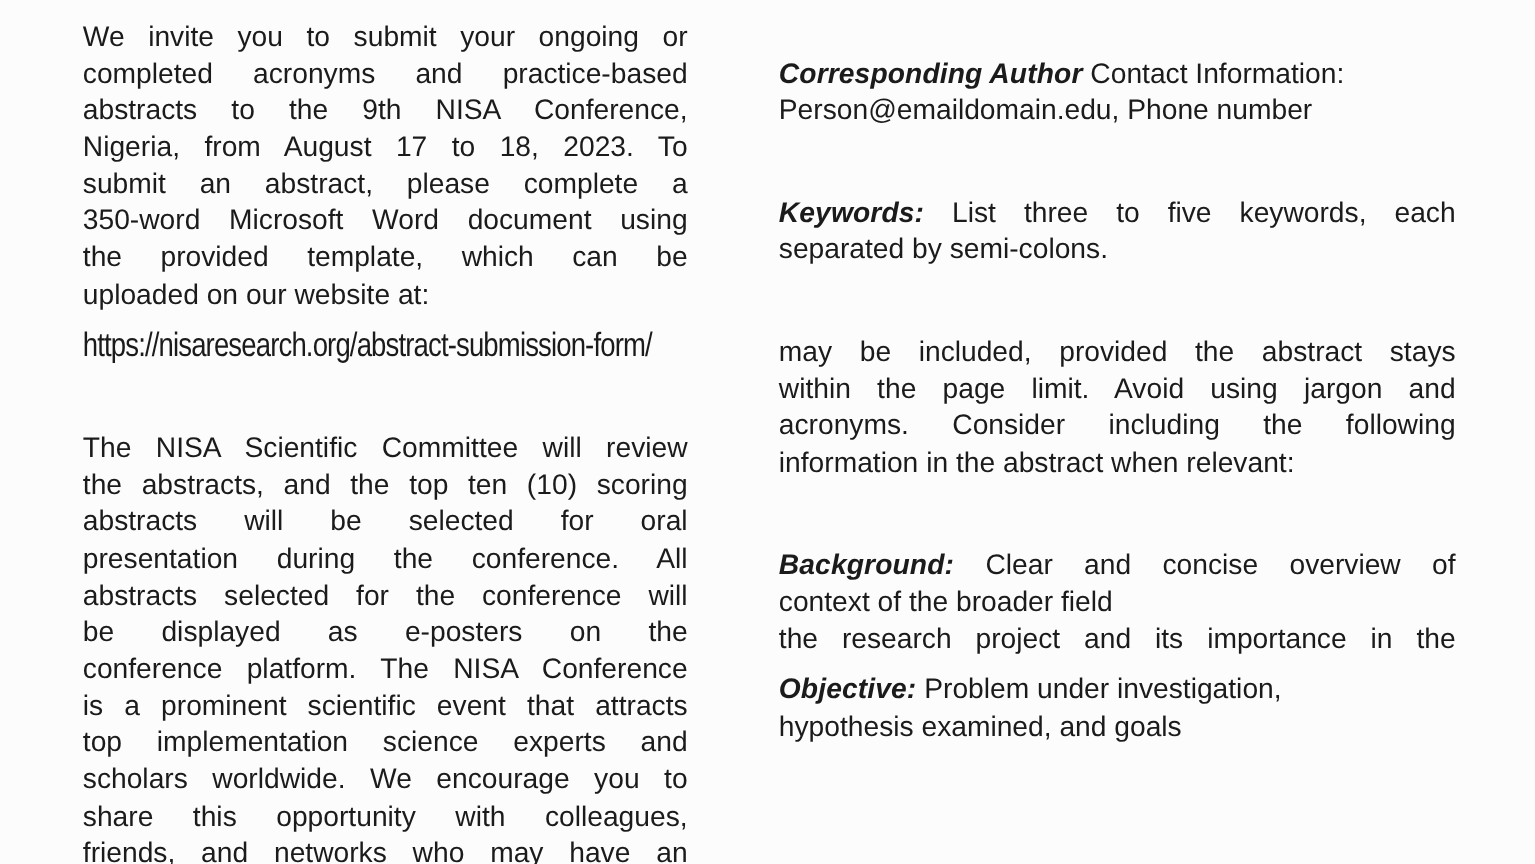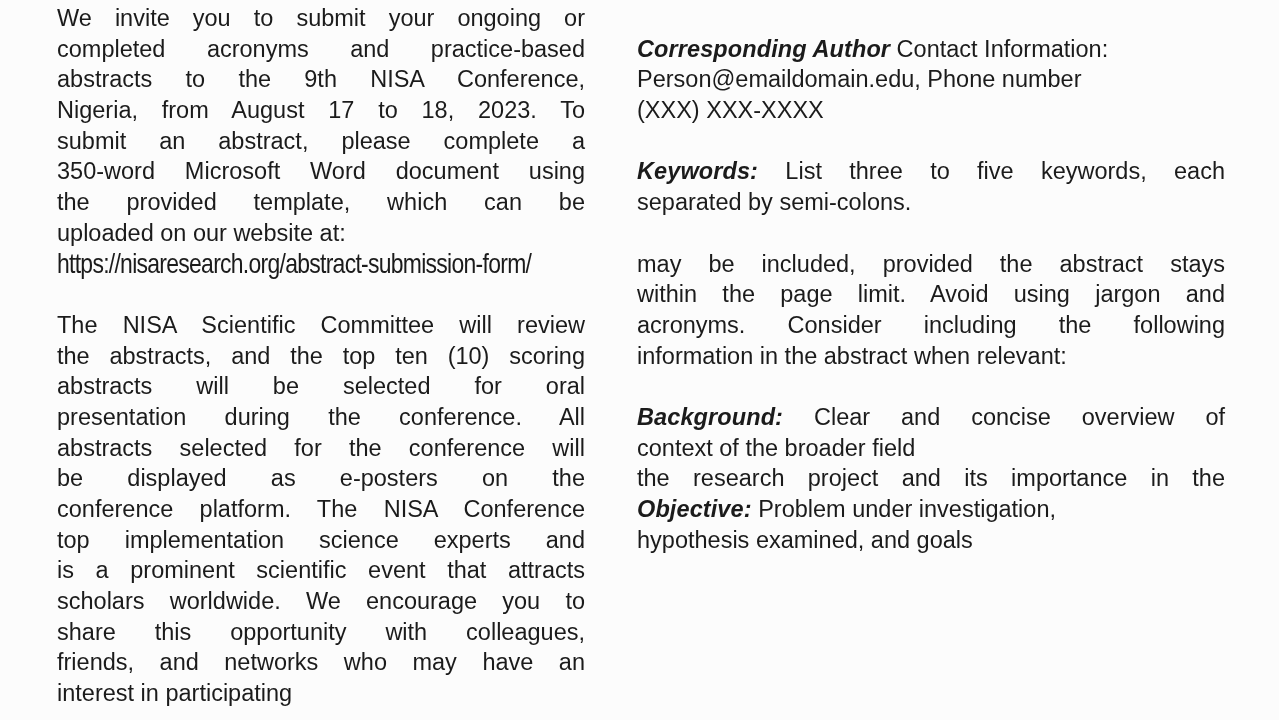--- a/index.html
+++ b/index.html
@@ -19,21 +19,21 @@
   }
   .col {
     position: absolute;
     top: 3px;
     font-size: 23.5px;
     line-height: 30.7px;
     font-weight: 400;
   }
   .col-left  { left: 57px;  width: 528px; }
   .col-right { left: 637px; width: 588px; }
-  .para { margin: 0; }
+  .para { margin: 12px; }
   .gap  { height: 30.7px; }
   .ln {
     display: block;
     height: 30.7px;
     overflow: visible;
     text-align: left;
     white-space: normal;
   }
   
   .j {
@@ -76,38 +76,37 @@
     <div class="gap"></div>
 
     <p class="para">
       <span class="ln j">The NISA Scientific Committee will review</span>
       <span class="ln j">the abstracts, and the top ten (10) scoring</span>
       <span class="ln j">abstracts will be selected for oral</span>
       <span class="ln j">presentation during the conference. All</span>
       <span class="ln j">abstracts selected for the conference will</span>
       <span class="ln j">be displayed as e-posters on the</span>
       <span class="ln j">conference platform. The NISA Conference</span>
+      <span class="ln j">is a prominent scientific event that attracts</span>
       <span class="ln j">top implementation science experts and</span>
-      <span class="ln j">is a prominent scientific event that attracts</span>
       <span class="ln j">scholars worldwide. We encourage you to</span>
       <span class="ln j">share this opportunity with colleagues,</span>
       <span class="ln j">friends, and networks who may have an</span>
       <span class="ln">interest in participating</span>
     </p>
   </div>
 
   <div class="col col-right">
 
 
     <div class="gap"></div>
 
     <p class="para">
       <span class="ln"><b>Corresponding Author</b><span> Contact Information:</span></span>
       <span class="ln">Person@emaildomain.edu, Phone number</span>
-      <span class="ln">(XXX) XXX-XXXX</span>
     </p>
 
     <div class="gap"></div>
 
     <p class="para">
       <span class="ln j"><b>Keywords:</b><span> List three to five keywords, each</span></span>
       <span class="ln">separated by semi-colons.</span>
     </p>
 
     <div class="gap"></div>

